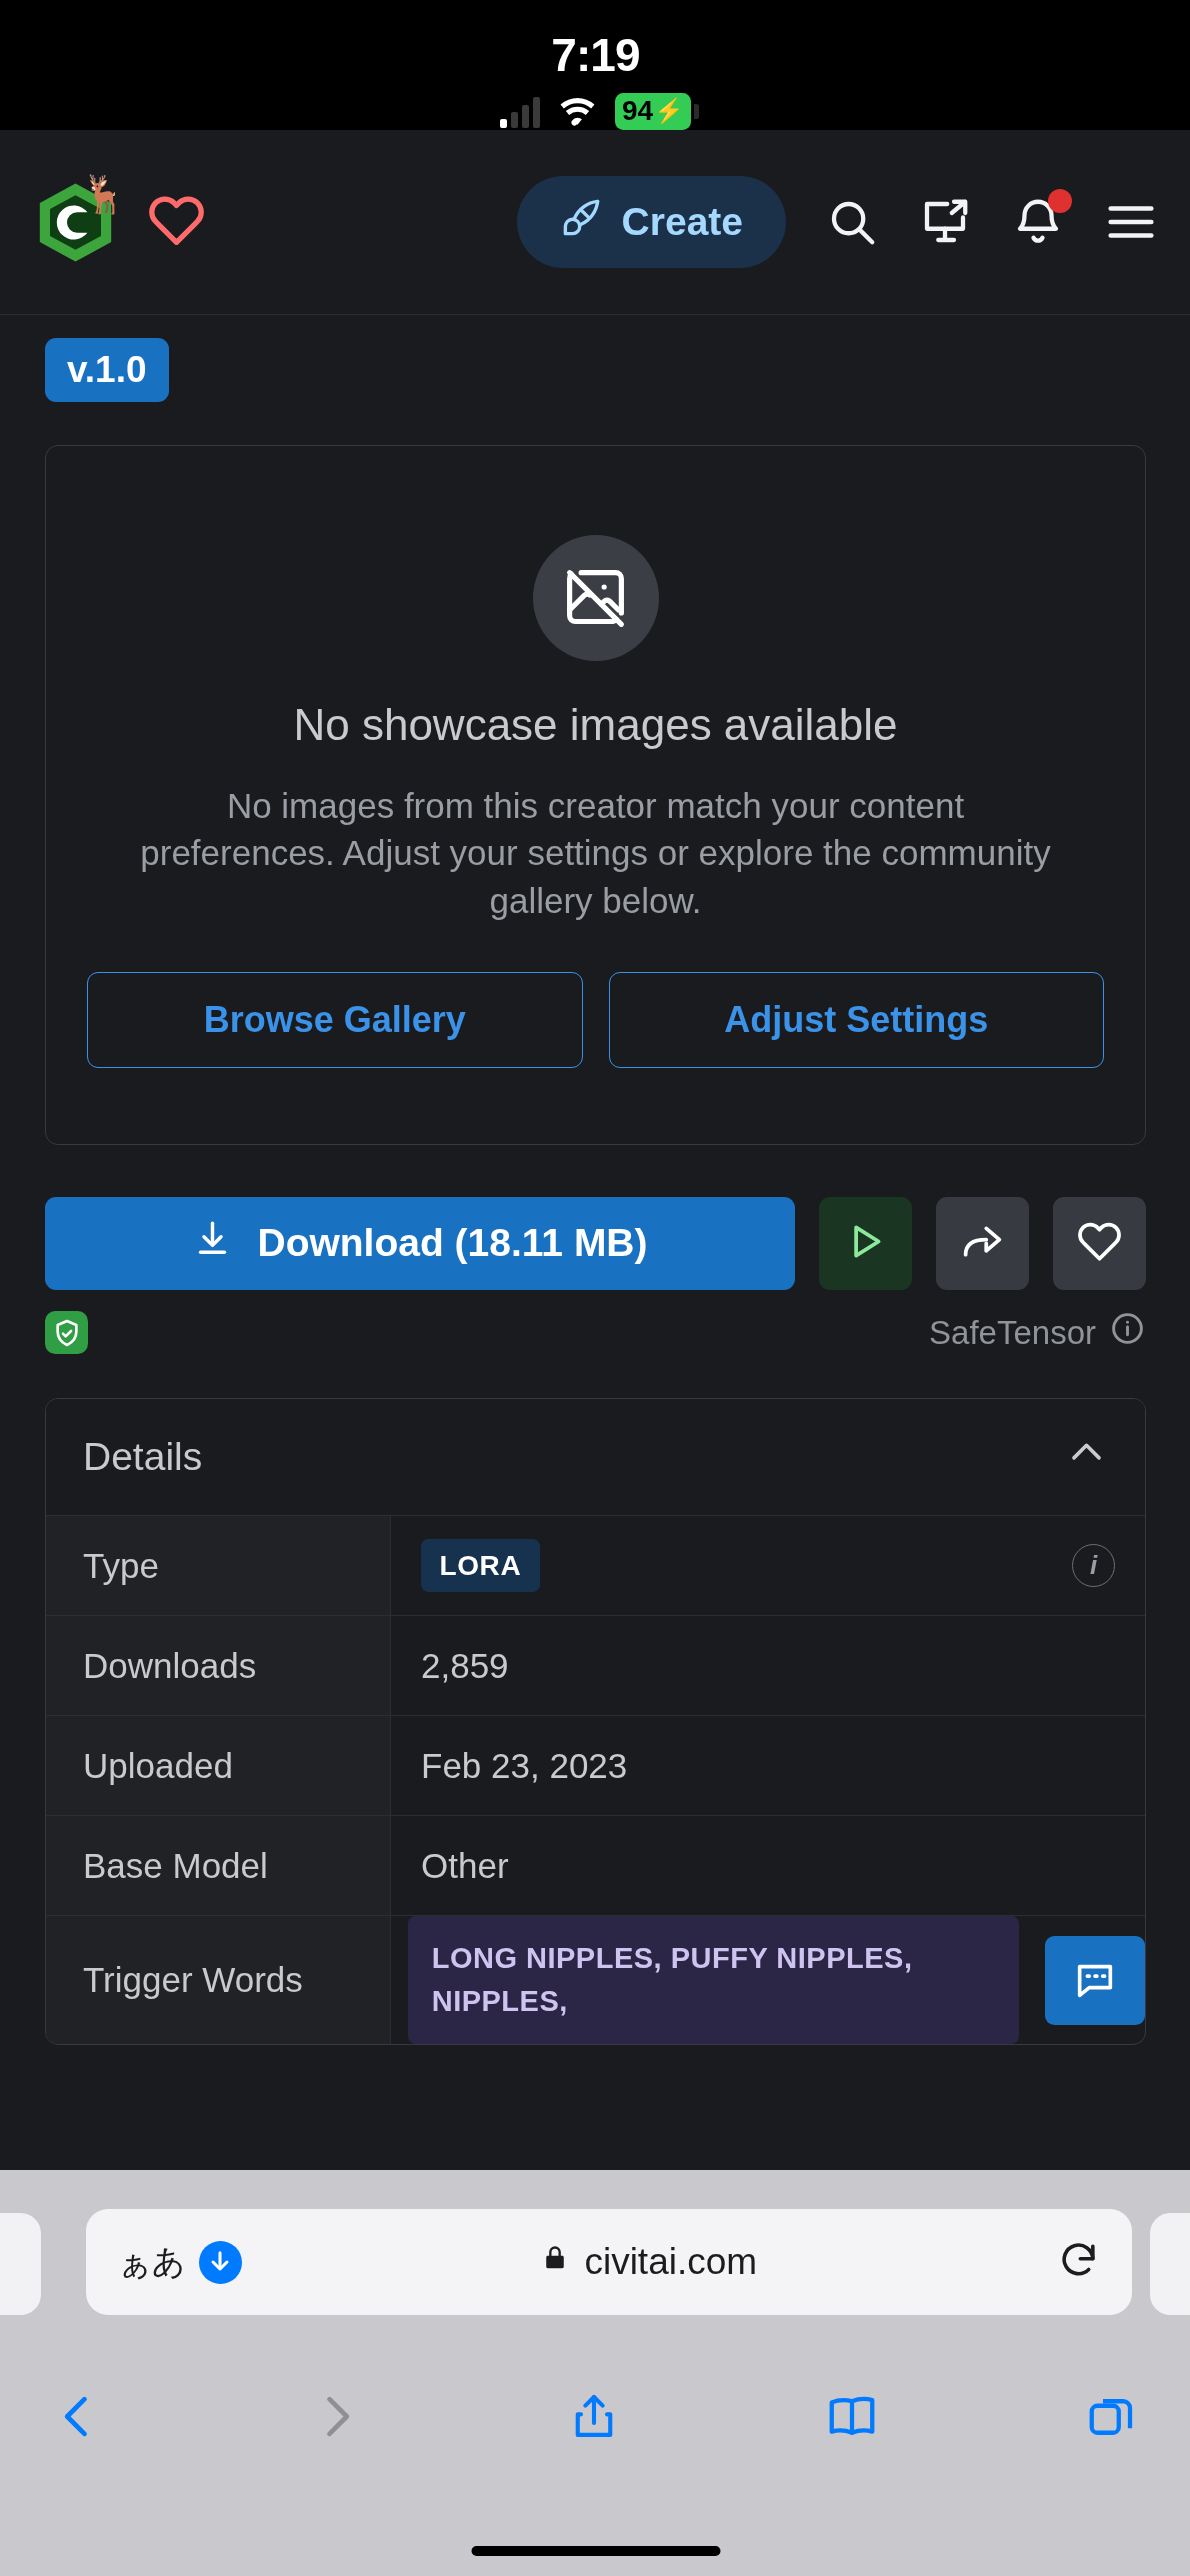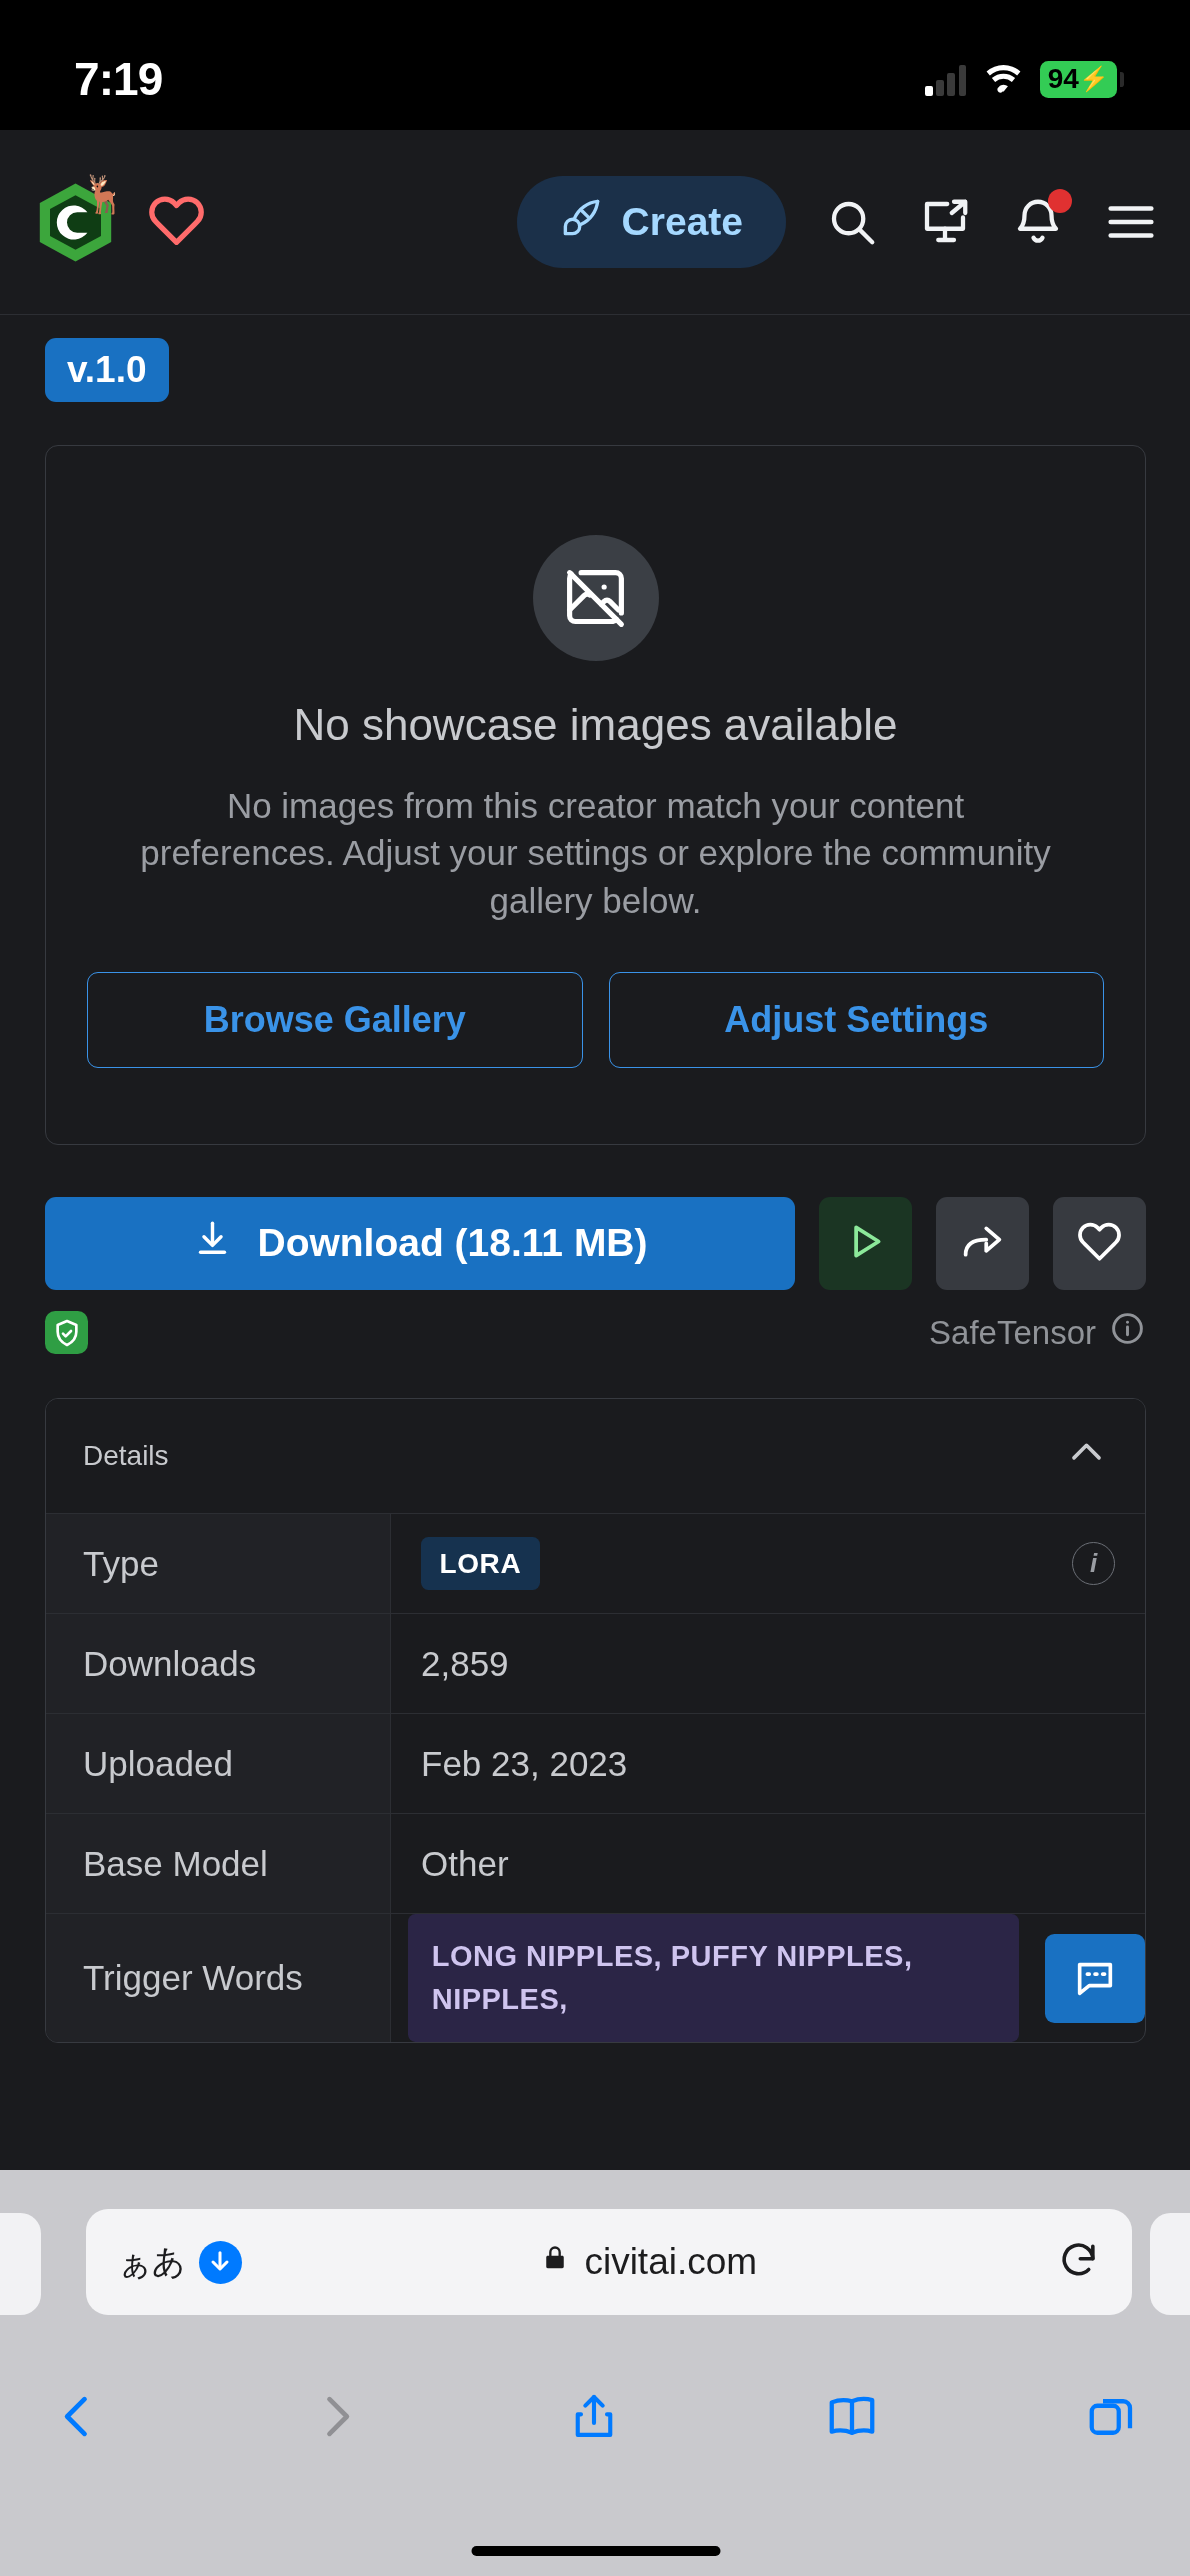--- a/index.html
+++ b/index.html
@@ -10,20 +10,21 @@
     overflow: hidden;
   }
   .phone { position: relative; width: 1191px; height: 2576px; background: #1a1b1e; }
 
   
   .statusbar {
     position: absolute; top: 0; left: 0; width: 1191px; height: 130px;
     background: #000; color: #fff;
     display: flex; align-items: center; justify-content: space-between;
     padding: 28px 74px 0 74px;
+    flex-direction: column;
   }
   .sb-time { font-size: 46px; font-weight: 600; letter-spacing: -0.9px; }
   .sb-right { display: flex; align-items: center; gap: 16.7px; }
   .bars { display: flex; align-items: flex-end; gap: 3.7px; height: 33px; }
   .bars i { display:block; width: 7.4px; background:#fff; border-radius:1.9px; }
   .bars i:nth-child(1){ height: 9.3px; background:#fff; }
   .bars i:nth-child(2){ height: 16px; background:#3a3a3a; }
   .bars i:nth-child(3){ height: 23px; background:#3a3a3a; }
   .bars i:nth-child(4){ height: 31px; background:#3a3a3a; }
   .batt {
@@ -110,21 +111,21 @@
   .verify-text u { text-decoration:underline; }
   .safetensor { margin-left:auto; color:#909398; display:flex; align-items:center; gap:13px; }
 
   
   .details {
     margin:43px 45px 0 45px; border:0.9px solid #373a40; border-radius:13px;
     overflow:hidden;
   }
   .details-head {
     display:flex; align-items:center; justify-content:space-between;
-    padding:32px 37px; font-size:28px; color:#c8cace; background:#1a1b1e;
+    padding:32px 37px; font-size:39px; color:#c8cace; background:#1a1b1e;
   }
   .row { display:flex; border-top:0.9px solid #2c2e33; min-height:100px; }
   .row .k {
     width:345px; background:#212226; color:#c8cace; font-size:35px;
     display:flex; align-items:center; padding:0 37px;
     border-right:0.9px solid #2c2e33;
   }
   .row .v {
     flex:1; color:#c8cace; font-size:35px; display:flex; align-items:center;
     padding:0 30px; gap:16.7px; position:relative;

